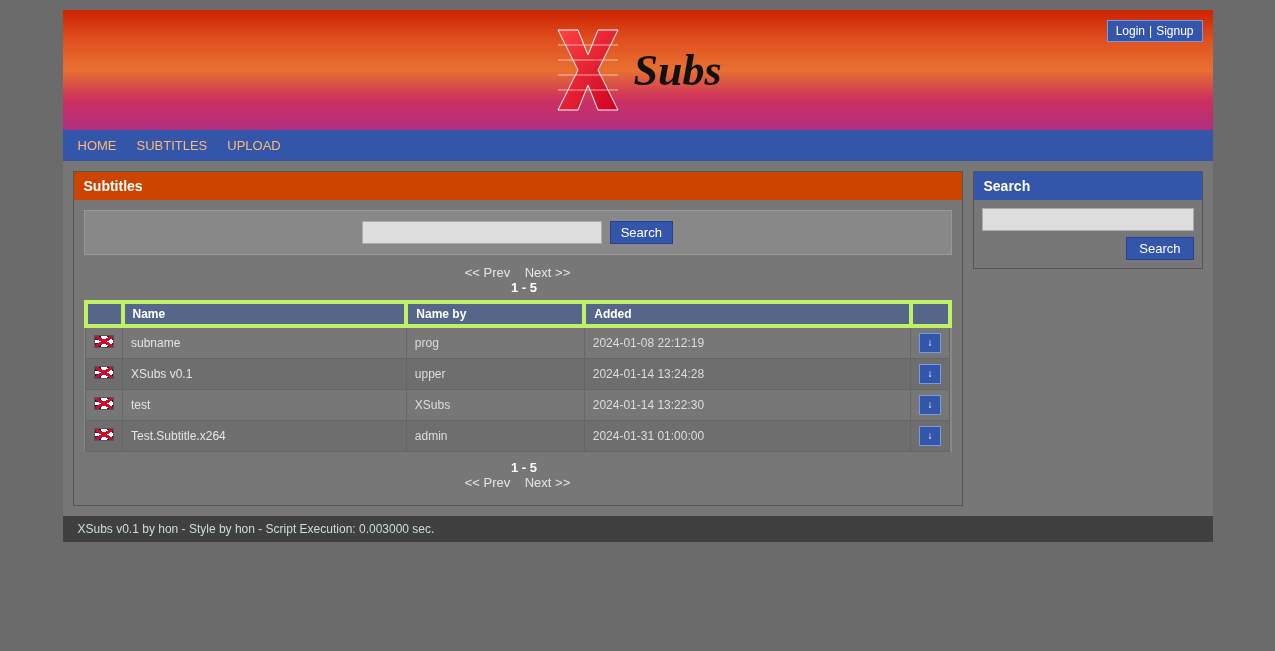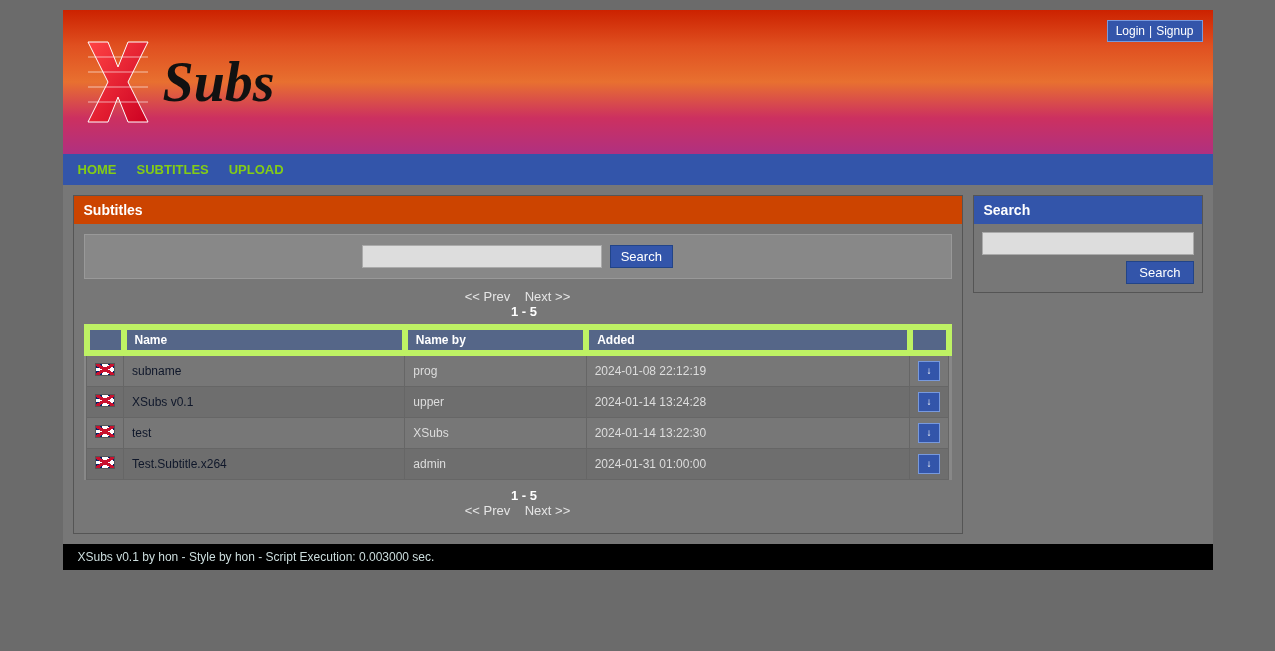--- a/index.html
+++ b/index.html
@@ -12,37 +12,38 @@
     
     #app-wrapper {
       width: 1150px;
       margin: 10px auto;
       background: #888;
     }
 
     
     #header {
       background: linear-gradient(to bottom, #cc2200, #e05020, #e87030, #cc3060, #b03080);
-      height: 144px;
+      height: 120px;
       position: relative;
       display: flex;
       align-items: center;
       padding: 10px 20px;
+      justify-content: center;
     }
     #header-logo {
       display: flex;
       align-items: center;
     }
     #logo-icon {
       width: 70px;
       height: 90px;
       margin-right: 10px;
     }
     #site-title {
-      font-size: 56px;
+      font-size: 44px;
       font-style: italic;
       font-weight: bold;
       color: #111;
       font-family: Georgia, serif;
     }
     #login-signup {
       position: absolute;
       top: 10px;
       right: 10px;
       background: #3355aa;
@@ -61,23 +62,23 @@
     }
 
     
     #nav {
       background: #3355aa;
       padding: 8px 15px;
       display: flex;
       gap: 20px;
     }
     .nav-item {
-      color: #84cc16;
-      font-size: 13px;
-      font-weight: bold;
+      color: #fdba74;
+      font-size: 13px;
+      font-weight: normal;
       cursor: pointer;
       text-decoration: none;
     }
 
     
     #main-content {
       display: flex;
       gap: 0;
       padding: 10px;
       background: #777;
@@ -152,21 +153,21 @@
     }
     #subtitles-table thead tr {
       background: #556688;
     }
     #subtitles-table thead th {
       color: #fff;
       font-size: 12px;
       font-weight: bold;
       padding: 3px 8px;
       text-align: left;
-      border: 6px solid #bef264;
+      border: 4px solid #bef264;
     }
     #subtitles-table tbody tr {
       background: #777;
       border-bottom: 1px solid #666;
     }
     #subtitles-table tbody tr:nth-child(even) {
       background: #6e6e6e;
     }
     #subtitles-table tbody td {
       padding: 5px 8px;
@@ -200,21 +201,21 @@
       position: absolute;
       top: 0; left: 0;
       width: 100%; height: 100%;
       background:
         linear-gradient(to bottom right, transparent 42%, #c8102e 42%, #c8102e 58%, transparent 58%),
         linear-gradient(to bottom left, transparent 42%, #c8102e 42%, #c8102e 58%, transparent 58%),
         linear-gradient(#fff 40%, #c8102e 40%, #c8102e 60%, #fff 60%) center/30% 100% no-repeat,
         linear-gradient(90deg, #fff 40%, #c8102e 40%, #c8102e 60%, #fff 60%) center/100% 30% no-repeat;
     }
     .subtitle-name-link {
-      color: #0f172a;
+      color: #e5e5e5;
       text-decoration: none;
       cursor: pointer;
     }
     .download-icon {
       display: inline-block;
       width: 22px;
       height: 20px;
       background: #3355aa;
       border: 1px solid #7799dd;
       cursor: pointer;
@@ -256,21 +257,21 @@
       padding: 3px 12px;
       background: #3355aa;
       color: #fff;
       border: 1px solid #224488;
       cursor: pointer;
       font-size: 13px;
     }
 
     
     #footer {
-      background: #000000;
+      background: #404040;
       color: #cdd;
       padding: 6px 15px;
       font-size: 12px;
     }
 
     #table-wrapper {
       background: #777;
       padding: 0;
     }
   </style>

